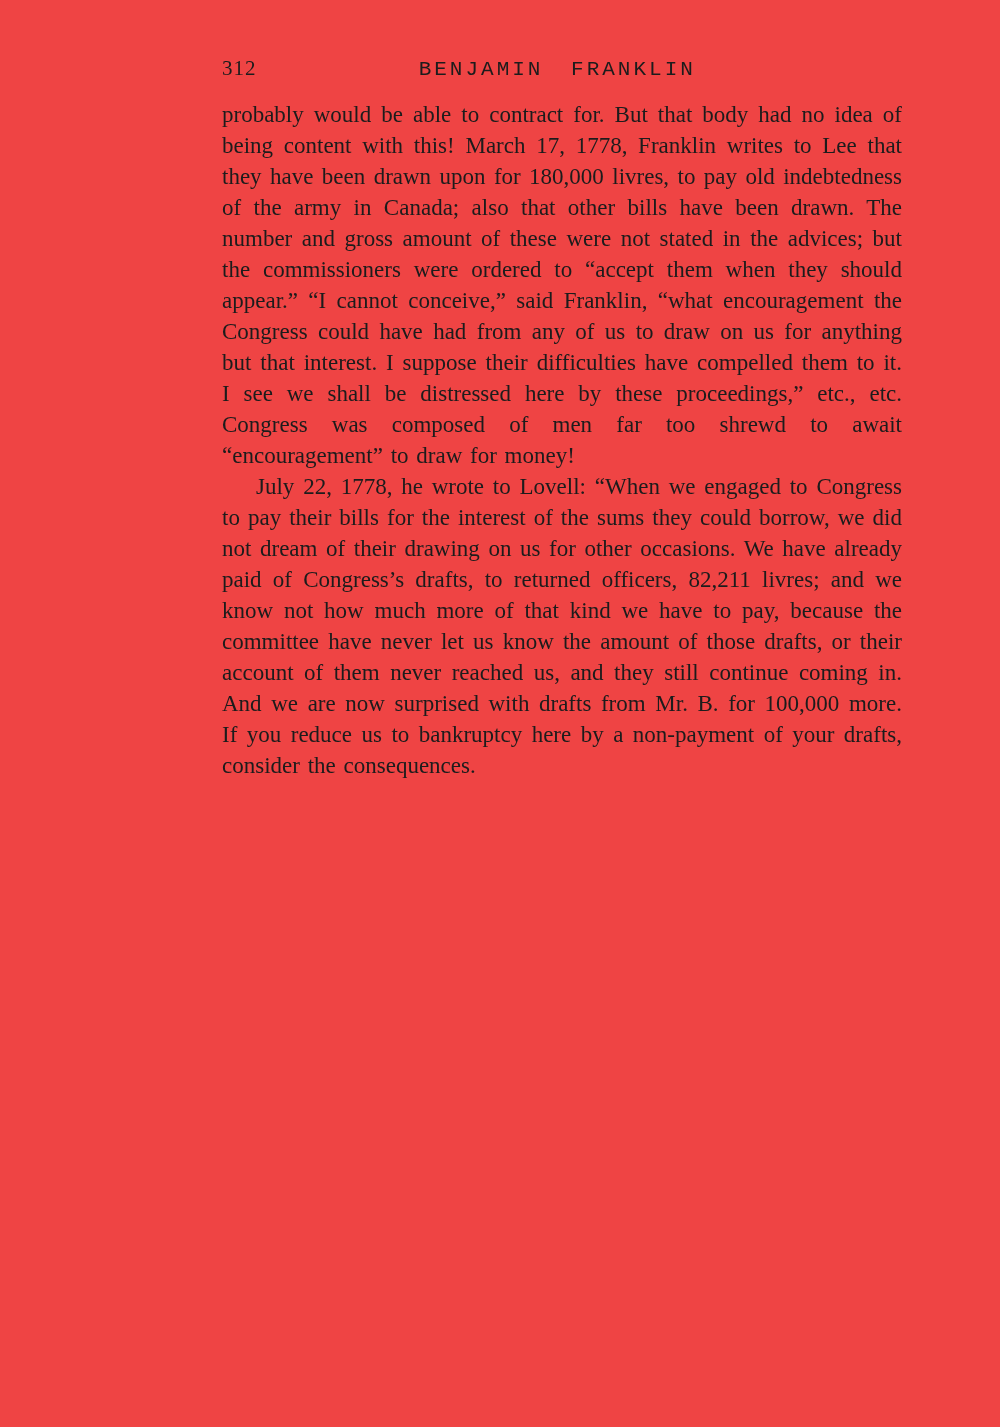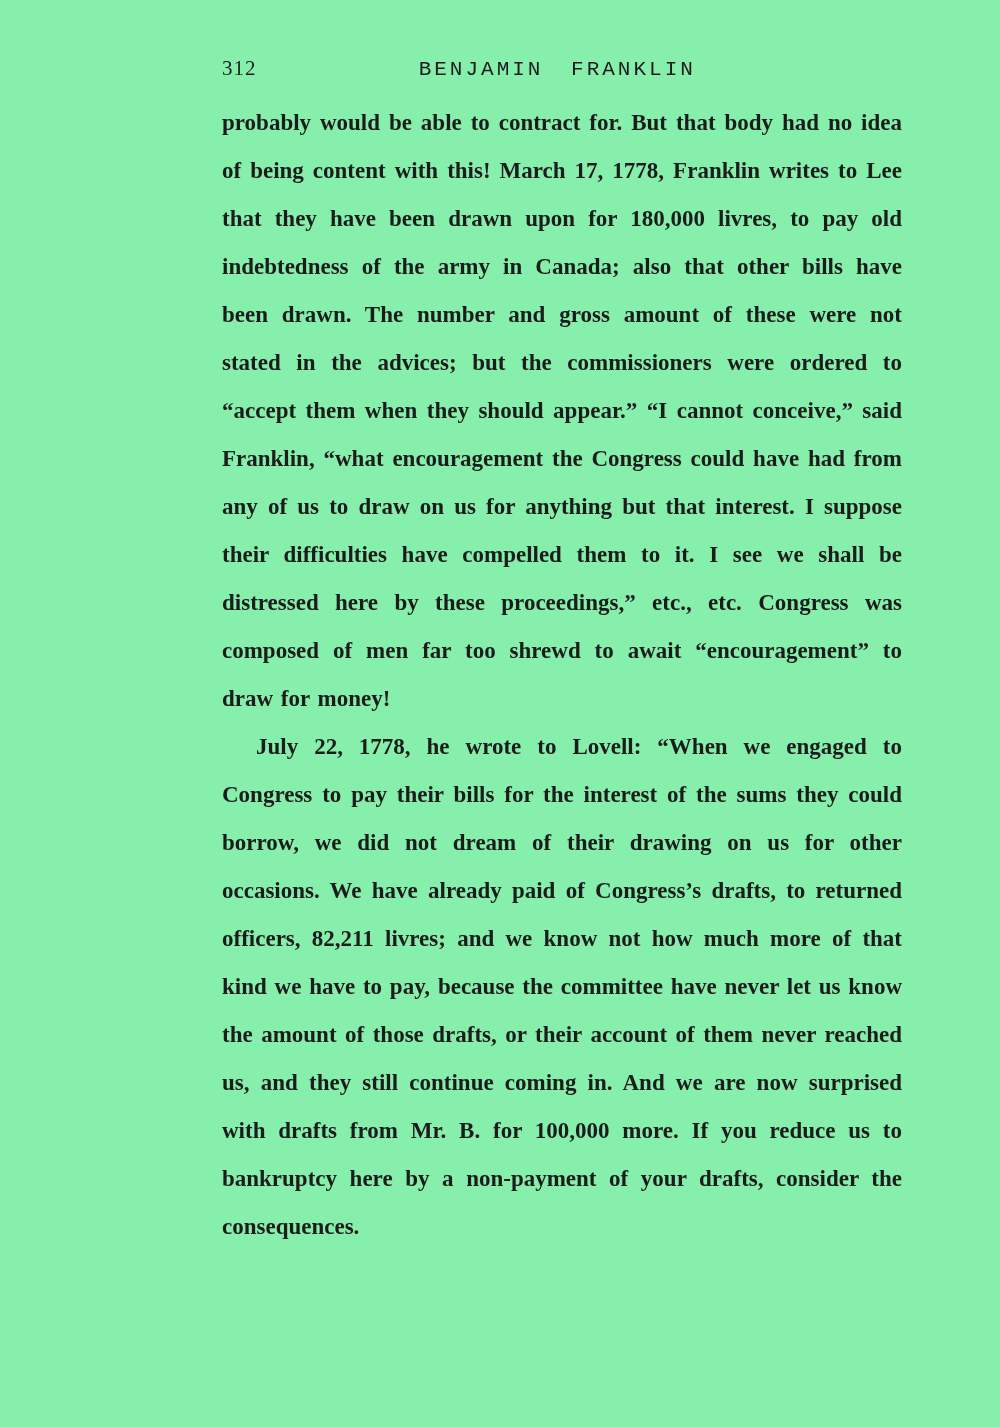--- a/index.html
+++ b/index.html
@@ -4,21 +4,21 @@
 <style>
   html, body {
     margin: 0;
     padding: 0;
     background: #ffffff;
   }
   .scan-page {
     position: relative;
     width: 1000px;
     height: 1427px;
-    background: #86efac;
+    background: #ef4444;
     color: #1c1c1c;
     font-family: "Liberation Serif", "DejaVu Serif", serif;
     overflow: hidden;
     box-sizing: border-box;
   }
   .text-block {
     position: absolute;
     left: 222px;
     top: 56px;
     width: 680px;
@@ -39,24 +39,23 @@
     font-size: 21px;
     letter-spacing: 3px;
     word-spacing: 12px;
     
     margin-left: -44px;
     padding-left: 0;
     font-family: Liberation Mono, monospace;
   }
   .body-text {
     font-size: 23px;
-    line-height: 48px;
+    line-height: 31px;
     text-align: justify;
     text-justify: inter-word;
-    font-weight: bold;
   }
   .body-text p {
     margin: 0;
     word-spacing: 2px;
   }
   .body-text p.indented {
     text-indent: 34px;
   }
 </style>
 </head>

